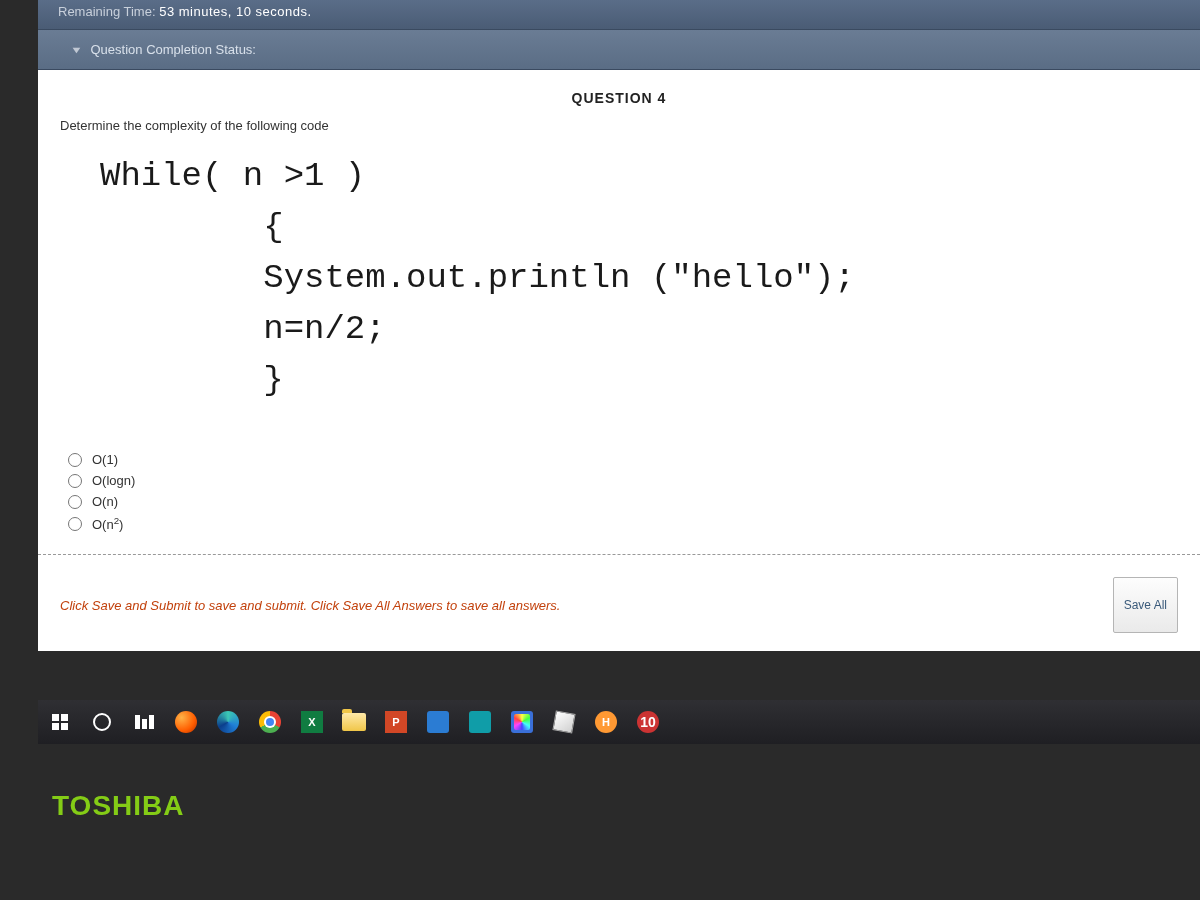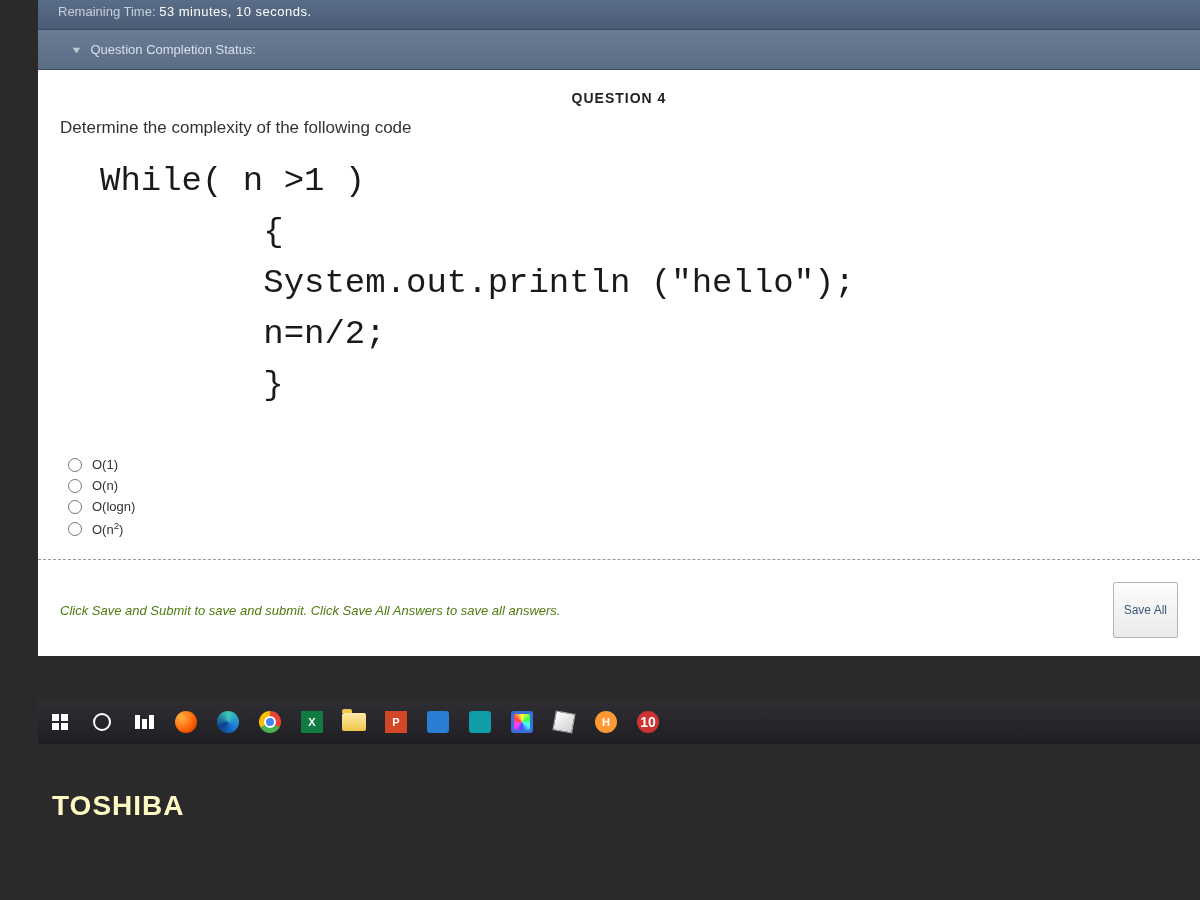--- a/index.html
+++ b/index.html
@@ -44,21 +44,21 @@
   }
   .q-header {
     font-size: 14px;
     letter-spacing: 1px;
     color: #222;
     font-weight: bold;
     margin-bottom: 12px;
     text-align: center;
   }
   .q-prompt {
-    font-size: 17px;
+    font-size: 13px;
     color: #333;
     margin-bottom: 18px;
   }
   .code-block {
     font-family: "Courier New", Courier, monospace;
     font-size: 34px;
     color: #1a1a1a;
     margin: 10px 0 46px 40px;
     line-height: 1.5;
     white-space: pre;
@@ -82,21 +82,21 @@
     border-top: 1px dashed #999;
     padding: 22px 22px 18px 22px;
     display: flex;
     align-items: center;
     justify-content: space-between;
     background: #fff;
   }
   .instruction-text {
     font-style: italic;
     font-size: 13px;
-    color: #4d7c0f;
+    color: #c2410c;
   }
   .save-btn {
     background: linear-gradient(180deg,#fdfdfd,#eaeaea);
     border: 1px solid #b5b5b5;
     color: #3a5a7a;
     font-size: 12px;
     padding: 20px 10px;
     border-radius: 2px;
     cursor: pointer;
     white-space: nowrap;
@@ -146,21 +146,21 @@
   .app-teal { background:#109da8;width:22px;height:22px;border-radius:3px;}
   .app-paint { background:#3a6fd8;width:22px;height:22px;border-radius:3px;position:relative;}
   .app-paint::after{content:"";position:absolute;inset:3px;background:conic-gradient(#ff4,#4f4,#4ff,#44f,#f4f,#f44,#ff4);border-radius:2px;}
   .box3d { width:20px;height:20px;background:linear-gradient(135deg,#fff,#d0d0d0);transform:rotate(10deg);border:1px solid #aaa;}
   .app-hot { background:#ff9933;width:22px;height:22px;border-radius:50%;color:#fff;font-size:11px;font-weight:bold;display:flex;align-items:center;justify-content:center;}
   .app-badge { background:#cc3333;width:22px;height:22px;border-radius:50%;color:#fff;font-size:14px;font-weight:bold;display:flex;align-items:center;justify-content:center;}
   .brand {
     position:absolute;
     left: 52px;
     top: 790px;
-    color: #fef9c3;
+    color: #84cc16;
     font-family: Arial, sans-serif;
     font-size: 28px;
     font-weight: bold;
     letter-spacing: 1px;
   }
 </style>
 </head>
 <body>
 
 <div class="screen">
@@ -185,25 +185,25 @@
         n=n/2;
         }</div>
 
       <div class="options">
         <label class="option-row">
           <input type="radio" name="q4" style="">
           <span>O(1)</span>
         </label>
         <label class="option-row">
           <input type="radio" name="q4" style="">
+          <span>O(logn)</span>
+        </label>
+        <label class="option-row">
+          <input type="radio" name="q4" style="">
           <span>O(n)</span>
-        </label>
-        <label class="option-row">
-          <input type="radio" name="q4" style="">
-          <span>O(logn)</span>
         </label>
         <label class="option-row">
           <input type="radio" name="q4" style="">
           <span>O(n<sup>2</sup>)</span>
         </label>
       </div>
     </div>
 
     <div class="instruction-bar">
       <span class="instruction-text">Click Save and Submit to save and submit. Click Save All Answers to save all answers.</span>

